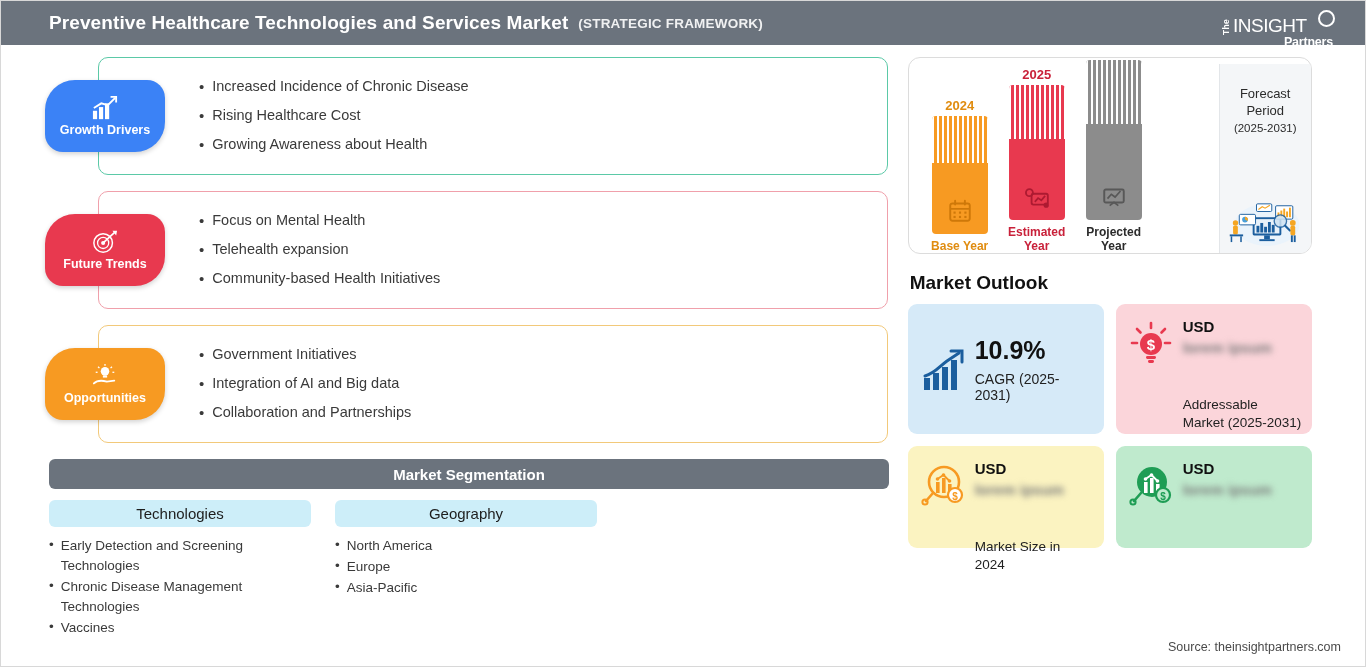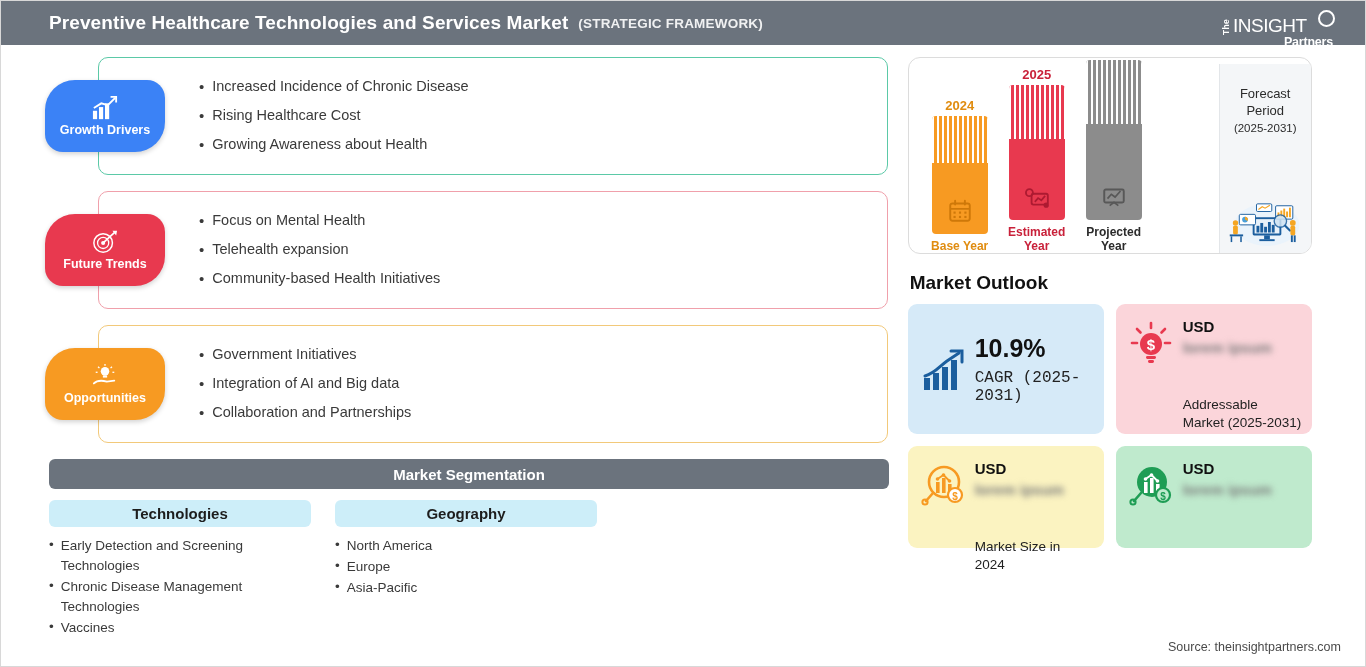--- a/index.html
+++ b/index.html
@@ -170,21 +170,21 @@
   }
   .seg-col { width: 262px; }
   .seg-col-title {
     height: 27px;
     background: #cdeef9;
     border-radius: 6px;
     display: flex;
     align-items: center;
     justify-content: center;
     font-size: 15px;
-    font-weight: bold;
+    font-weight: normal;
     color: #1d1d1d;
   }
   .seg-list { margin-top: 9px; }
   .seg-item {
     font-size: 13.5px;
     color: #3a3a3a;
     line-height: 1.48;
     display: flex;
     align-items: flex-start;
     margin-bottom: 1px;
@@ -281,21 +281,21 @@
     align-items: flex-start;
     gap: 9px;
   }
   .ocard.blue   { background: #d6eaf8; height: 130px; align-items: center; }
   .ocard.pink   { background: #fbd5da; height: 130px; }
   .ocard.yellow { background: #fbf3c1; height: 102px; }
   .ocard.green  { background: #bfeacd; height: 102px; }
   .ocard-icon { width: 46px; height: 46px; flex: none; margin-top: 4px; }
   .ocard-body { padding-top: 2px; }
   .cagr-val { font-size: 25px; font-weight: bold; color: #111111; line-height: 1; }
-  .cagr-lbl { font-size: 16px; color: #222222; margin-top: 8px; font-family: Liberation Mono, monospace; }
+  .cagr-lbl { font-size: 14px; color: #222222; margin-top: 8px; }
   .usd { font-size: 15px; font-weight: bold; color: #111111; }
   .blurred {
     font-size: 15px; font-weight: bold; color: #7a7a7a;
     filter: blur(3.4px);
     margin: 4px 0 3px 0;
     user-select: none;
   }
   .ocard-lbl { font-size: 13.5px; color: #222222; line-height: 1.3; margin-top: 40px; }
 
   .source {

